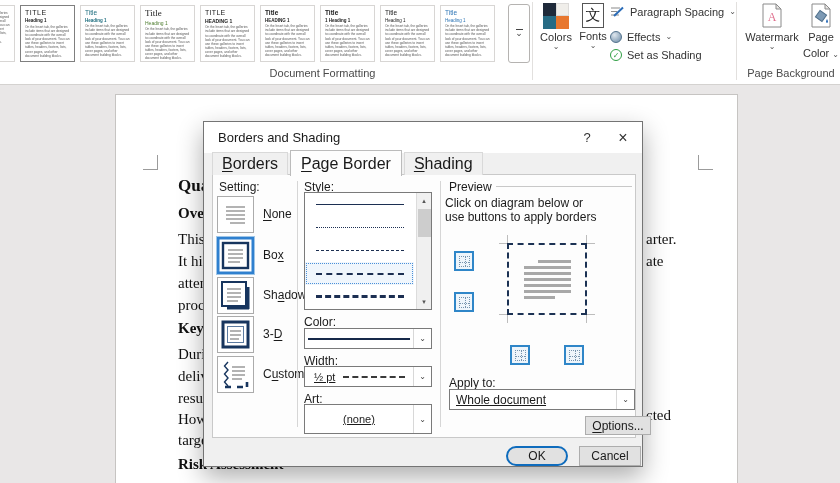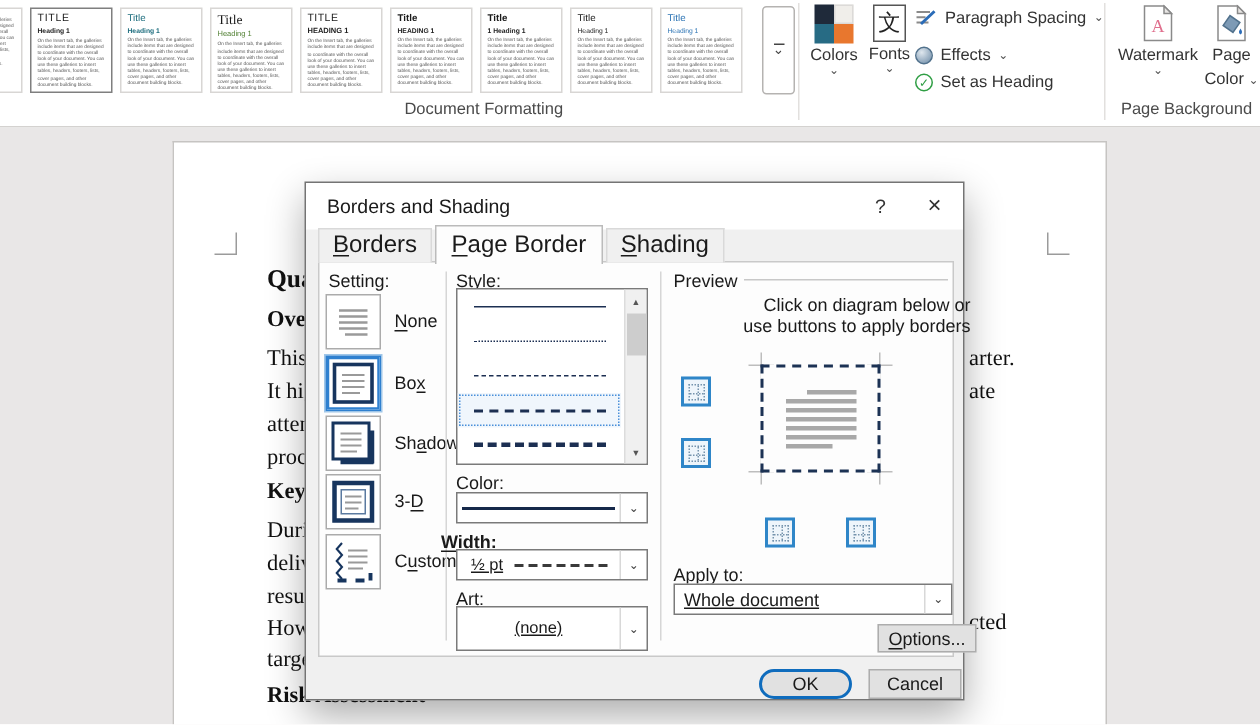--- a/index.html
+++ b/index.html
@@ -81,21 +81,21 @@
 .sbar-dn { position:absolute; bottom:0; left:0; right:0; }
 .sbar-thumb { position:absolute; top:16px; left:1px; width:13px; height:28px; background:#cdcdcd; }
 .combo { position:absolute; left:91px; width:128px; height:21px; background:#fff; border:1px solid #7a7a7a; display:flex; align-items:stretch; cursor:pointer; }
 .combo-body { flex:1; display:flex; align-items:center; font-size:11px; color:#1a1a1a; overflow:hidden;text-decoration:underline; }
 .combo-arrow { width:18px; border-left:1px solid #d8d8d8; display:flex; align-items:center; justify-content:center; font-size:8px; color:#444; }
 .swatch { flex:1; margin:3px; background:#1f3864; border:1px solid #16294a; }
 .dash-preview { flex:1; margin:0 8px; border-top:2px dashed #3a3a3a; height:0; }
 
 
 .pv-rule { position:absolute; left:283px; width:136px; top:11px; height:1px; background:#c8c8c8; }
-.pv-caption { position:absolute; left:246px; top:21px; width:188px; text-align:right; font-size:12px; line-height:14px; color:#1a1a1a; }
+.pv-caption { position:absolute; left:232px; top:21px; width:188px; text-align:left; font-size:12px; line-height:14px; color:#1a1a1a; }
 .pv-btn { position:absolute; width:20px; height:20px; border:2px solid #2f86c8; background:#eef5fb; display:flex; align-items:center; justify-content:center; cursor:pointer; }
 .pv-grid { width:11px; height:11px; border:1px dotted #7593ad; position:relative; }
 .pv-grid::before { content:""; position:absolute; left:5px; top:0; bottom:0; width:0; border-left:1px dotted #7593ad; }
 .pv-grid::after { content:""; position:absolute; top:5px; left:0; right:0; height:0; border-top:1px dotted #7593ad; }
 .pv-diagram { position:absolute; left:294px; top:68px; width:80px; height:72px; border:2px dashed #1c3254; background:#fdfdfd; cursor:pointer; }
 .pv-bar { position:absolute; height:3px; background:#a8a8a8; }
 .cm { position:absolute; width:17px; height:17px; pointer-events:none; }
 .cm::before { content:""; position:absolute; left:8px; top:0; bottom:0; width:1px; background:#bdbdbd; }
 .cm::after { content:""; position:absolute; top:8px; left:0; right:0; height:1px; background:#bdbdbd; }
 .btn { position:absolute; background:#e1e1e1; border:1px solid #adadad; font-size:12px; color:#1a1a1a; display:flex; align-items:center; justify-content:center; cursor:pointer; }
@@ -190,21 +190,21 @@
     </div>
 
     <div class="mini-row" style="top:31px">
       <span class="fx-circle"></span>
       <span>Effects</span>
       <span class="chev">⌄</span>
     </div>
 
     <div class="mini-row" style="top:49px">
       <span class="ok-circle">✓</span>
-      <span>Set as Heading</span>
+      <span>Set as Shading</span>
     </div>
 
     <div class="sep-v" style="left:736px"></div>
 
     <div class="big-btn" style="left:741px; width:62px;">
       <svg width="22" height="26">
         <path d="M2 1 h13 l5 5 v18 h-18 z" fill="#fff" stroke="#8a8a8a"></path>
         <path d="M15 1 l5 5 h-5 z" fill="#e8e6e4" stroke="#8a8a8a"></path>
         <text x="11" y="18" font-size="12" fill="#e0708e" font-family="Liberation Serif, serif" text-anchor="middle">A</text>
       </svg>
@@ -346,21 +346,21 @@
         </div>
 
         <span class="lbl" style="left:91px; top:140px;"><span></span><span class="accel">C</span><span>olor:</span></span>
         <div class="combo" style="top:153px">
           <div class="combo-body">
               <div class="swatch"></div>
             </div>
           <div class="combo-arrow">⌄</div>
         </div>
 
-        <span class="lbl" style="left:81px; top:179px;font-weight:bold;"><span></span><span class="accel">W</span><span>idth:</span></span>
+        <span class="lbl" style="left:91px; top:179px;"><span></span><span class="accel">W</span><span>idth:</span></span>
         <div class="combo" style="top:191px">
           <div class="combo-body">
               <span style="padding-left:9px">½ pt</span>
               <div class="dash-preview"></div>
             </div>
           <div class="combo-arrow">⌄</div>
         </div>
 
         <span class="lbl" style="left:91px; top:217px;"><span>A</span><span class="accel">r</span><span>t:</span></span>
         <div class="combo" style="top:229px; height:30px;">

